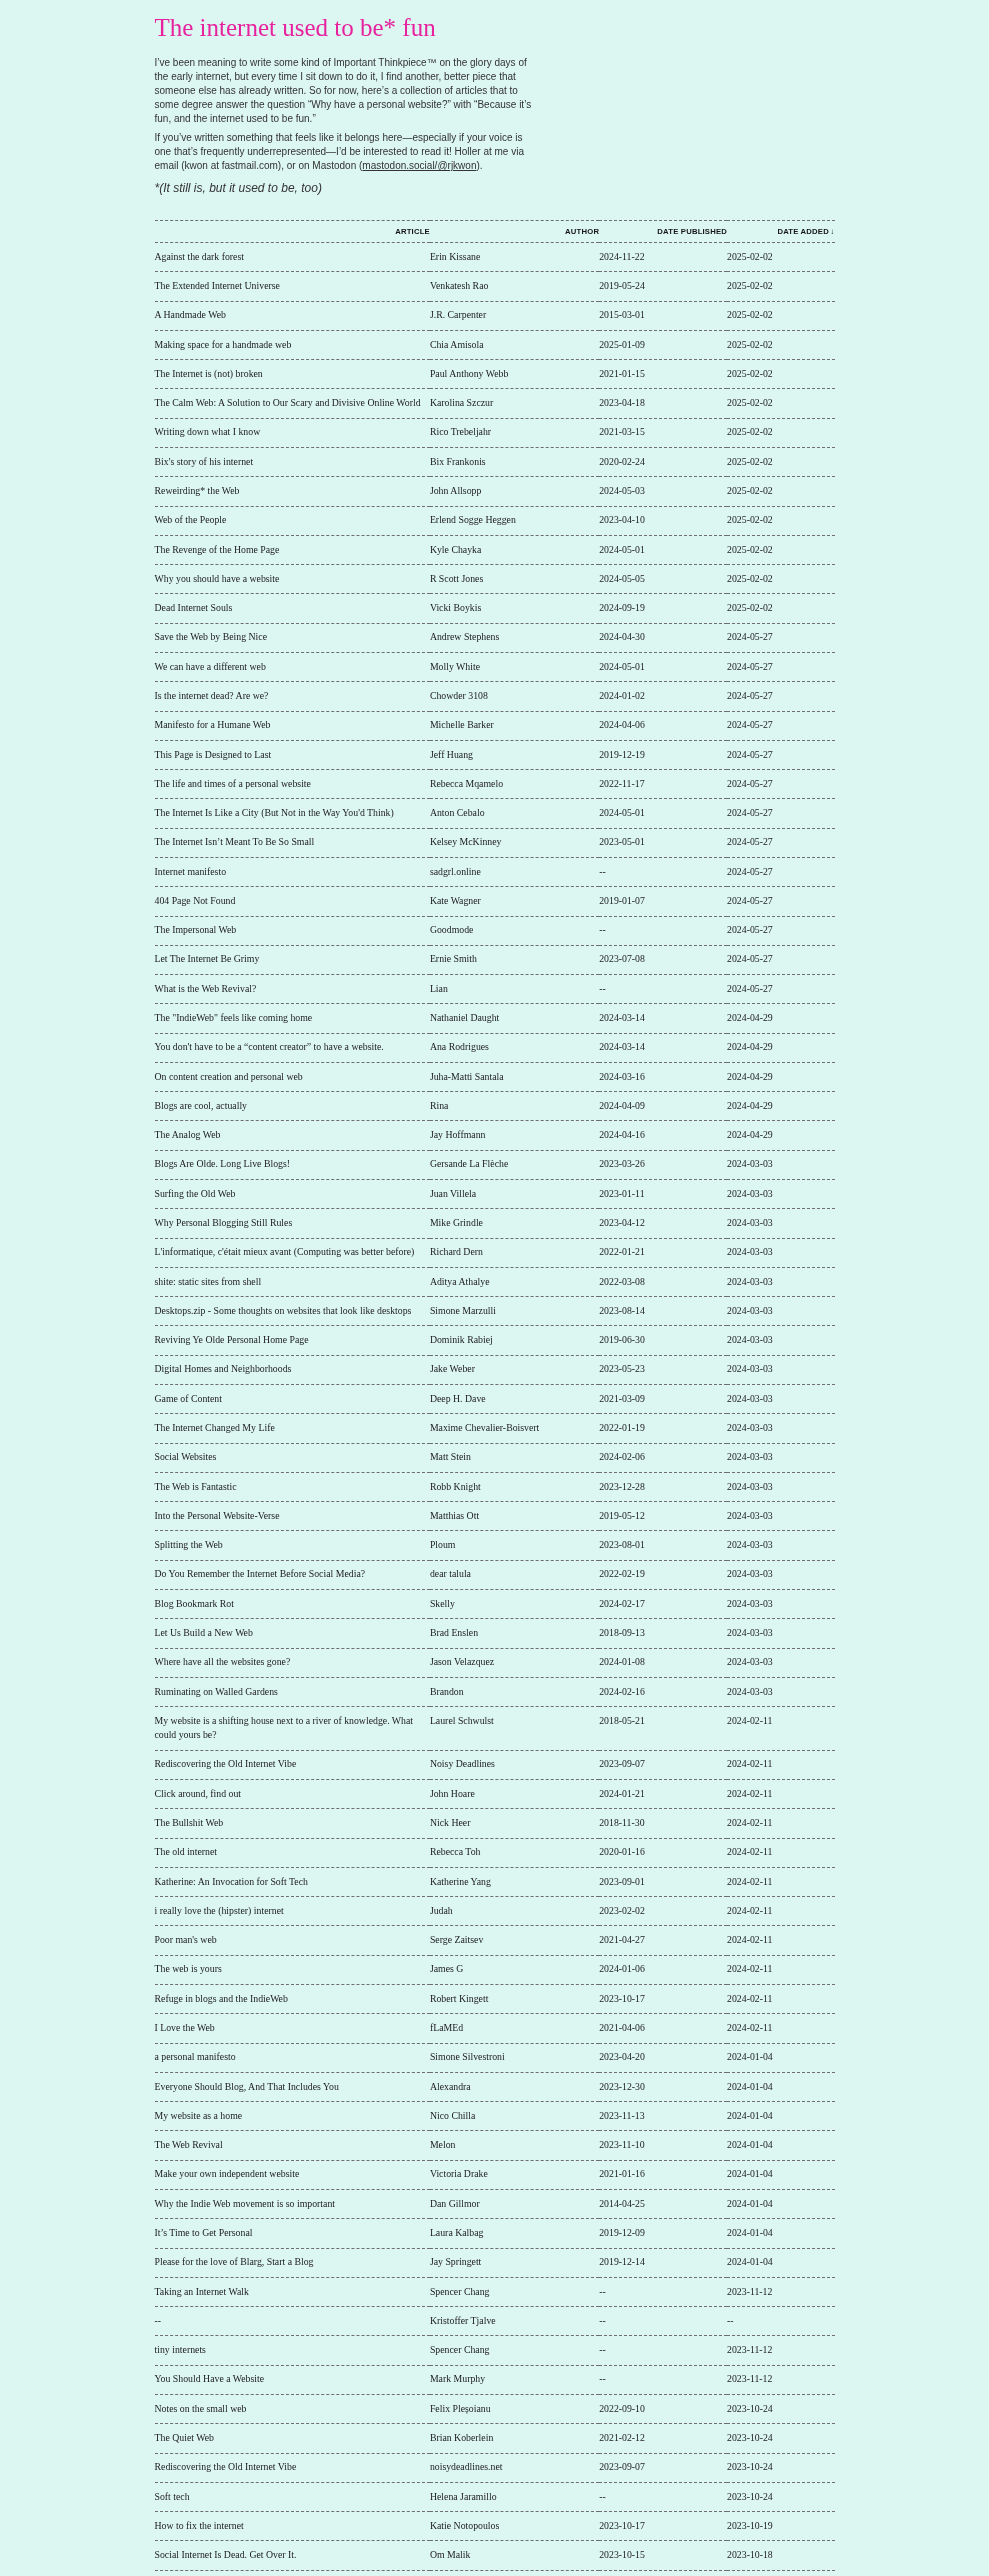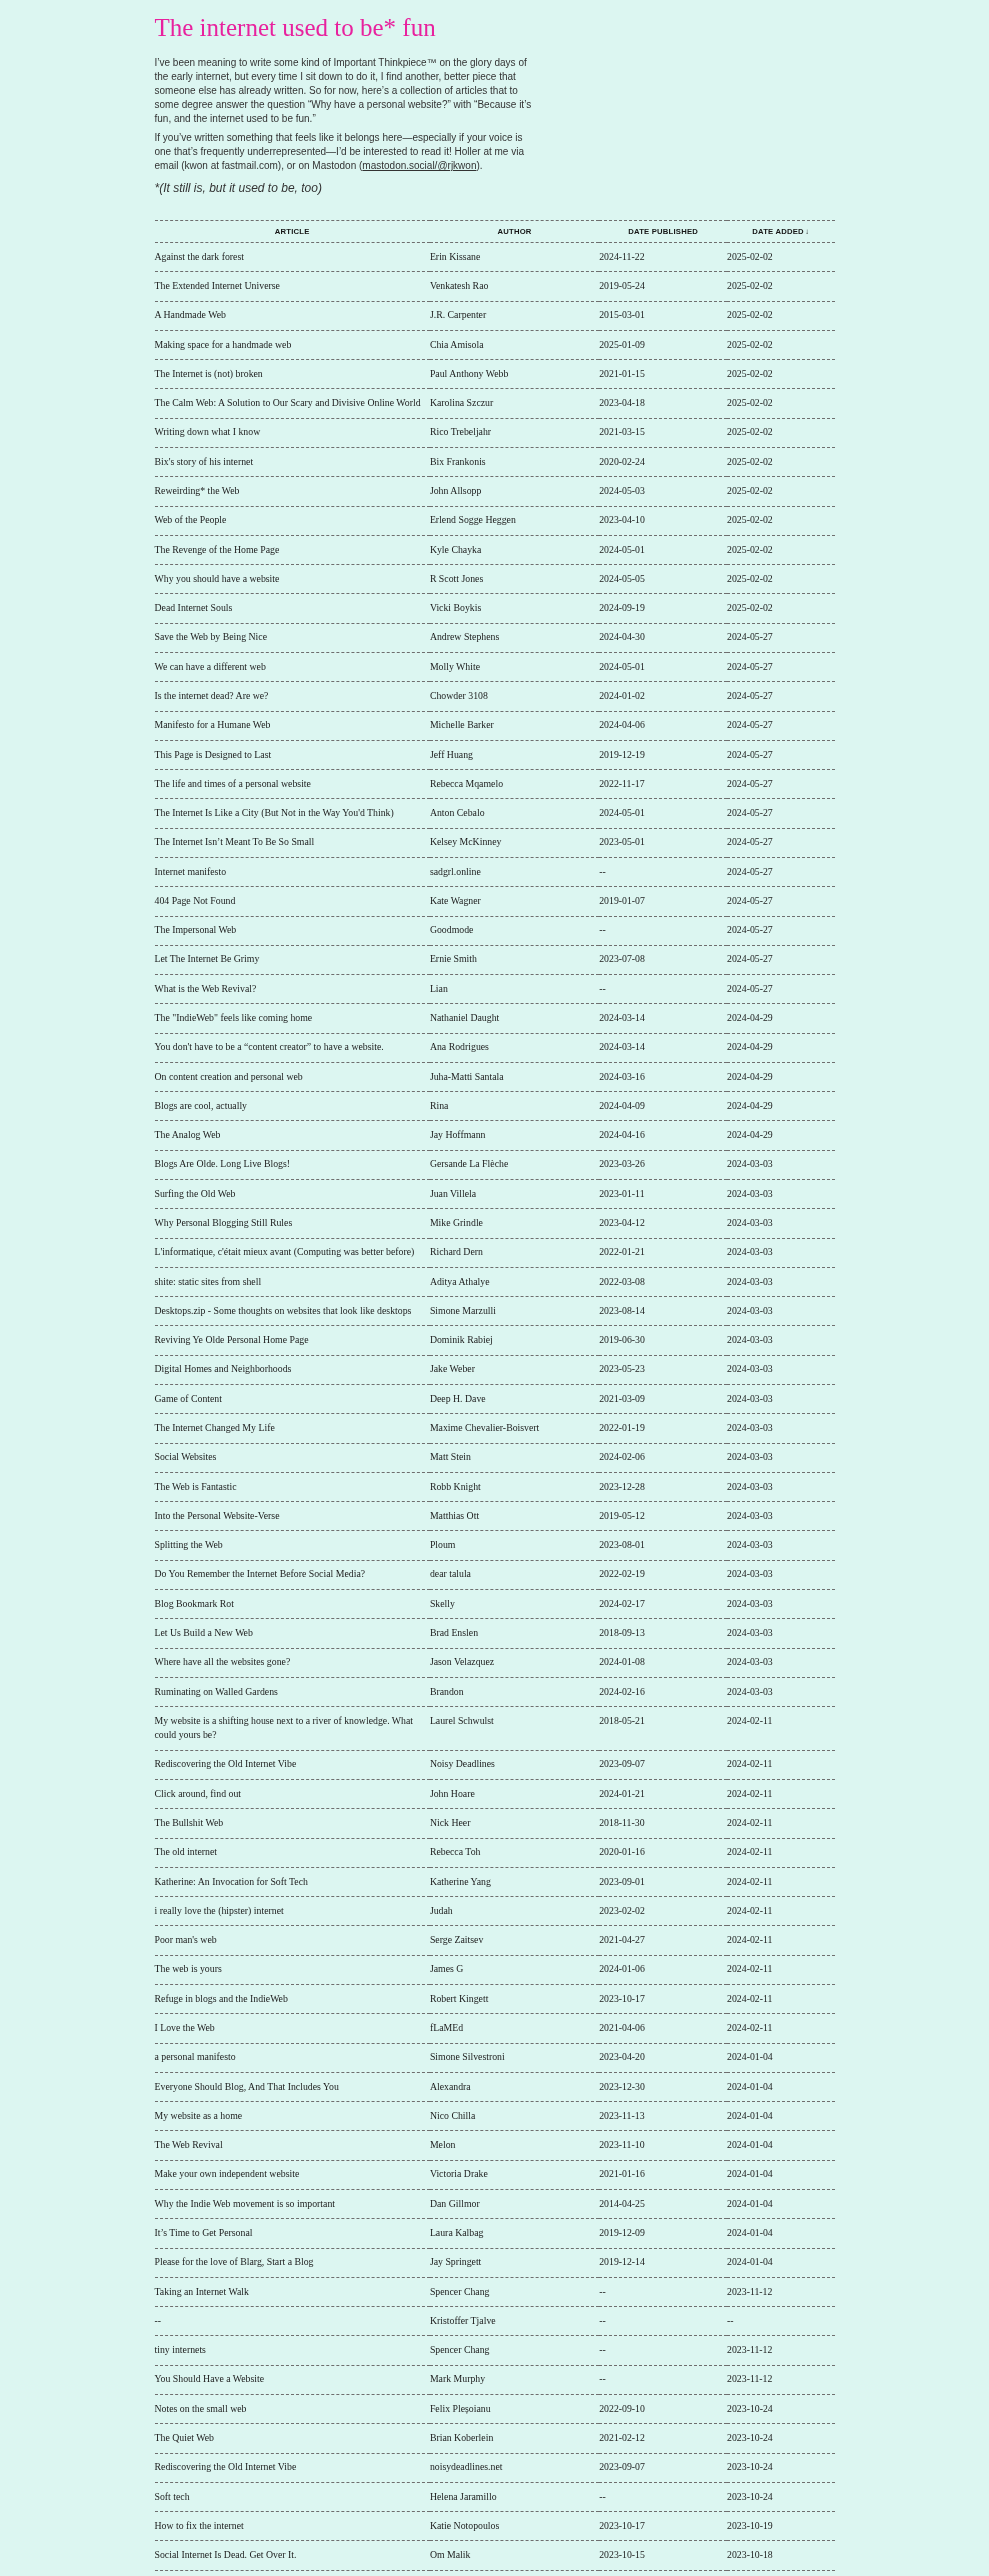--- a/index.html
+++ b/index.html
@@ -47,21 +47,21 @@
     margin-top: 25px;
     font-family: "Liberation Serif", serif;
     font-size: 9.8px;
     color: #1c1c1c;
   }
   table.articles th {
     font-family: "Liberation Sans", sans-serif;
     font-size: 7.7px;
     font-weight: bold;
     letter-spacing: 0.2px;
-    text-align: center;
+    text-align: right;
     color: #161616;
     padding: 6.2px 0 5.7px 0;
     border-top: 0.5px dashed #6e6e6e;
     border-bottom: 0.5px dashed #6e6e6e;
     cursor: pointer;
   }
   table.articles td {
     vertical-align: top;
     text-align: left;
     padding: 6.7px 0 7.2px 0;

